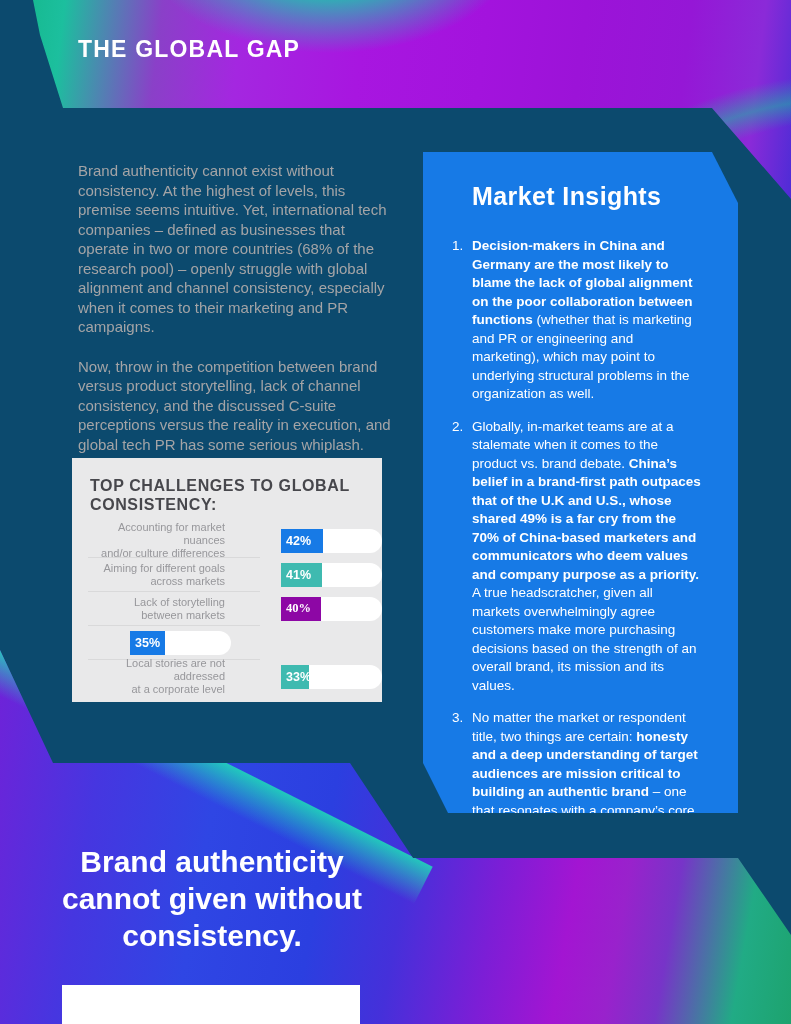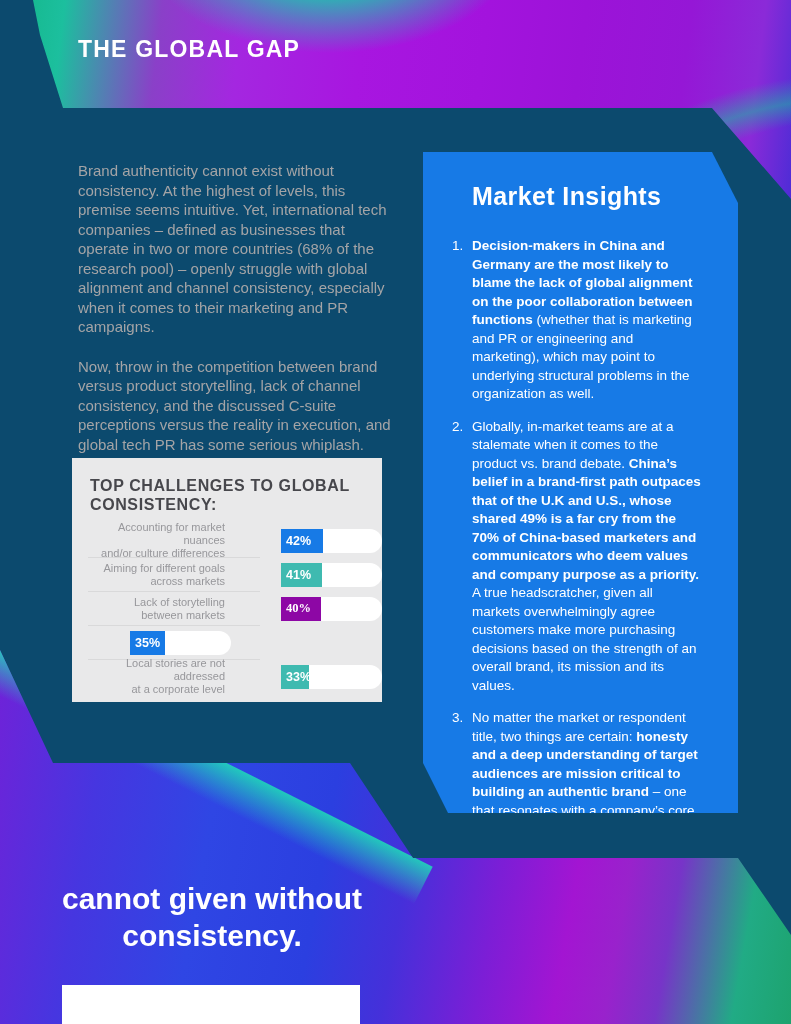--- a/index.html
+++ b/index.html
@@ -182,21 +182,21 @@
 
     <div class="ins-item">
       <span class="ins-num">3.</span>
       <span class="ins-body"><span class="seg-reg">No matter the market or respondent title, two things are certain: </span><span class="seg-bold">honesty and a deep understanding of target audiences are mission critical to building an authentic brand</span><span class="seg-reg"> – one that resonates with a company’s core customer base.</span></span>
     </div>
   </div>
 
   <div class="bottom-grad">
     <div class="teal-streak"></div>
     <div class="quote">
-      <br>
+      <span>Brand authenticity</span><br>
       <span>cannot given without</span><br>
       <span>consistency.</span>
     </div>
   </div>
 
   <div class="footer-box"></div>
 
 </div>
 
 </body></html>

